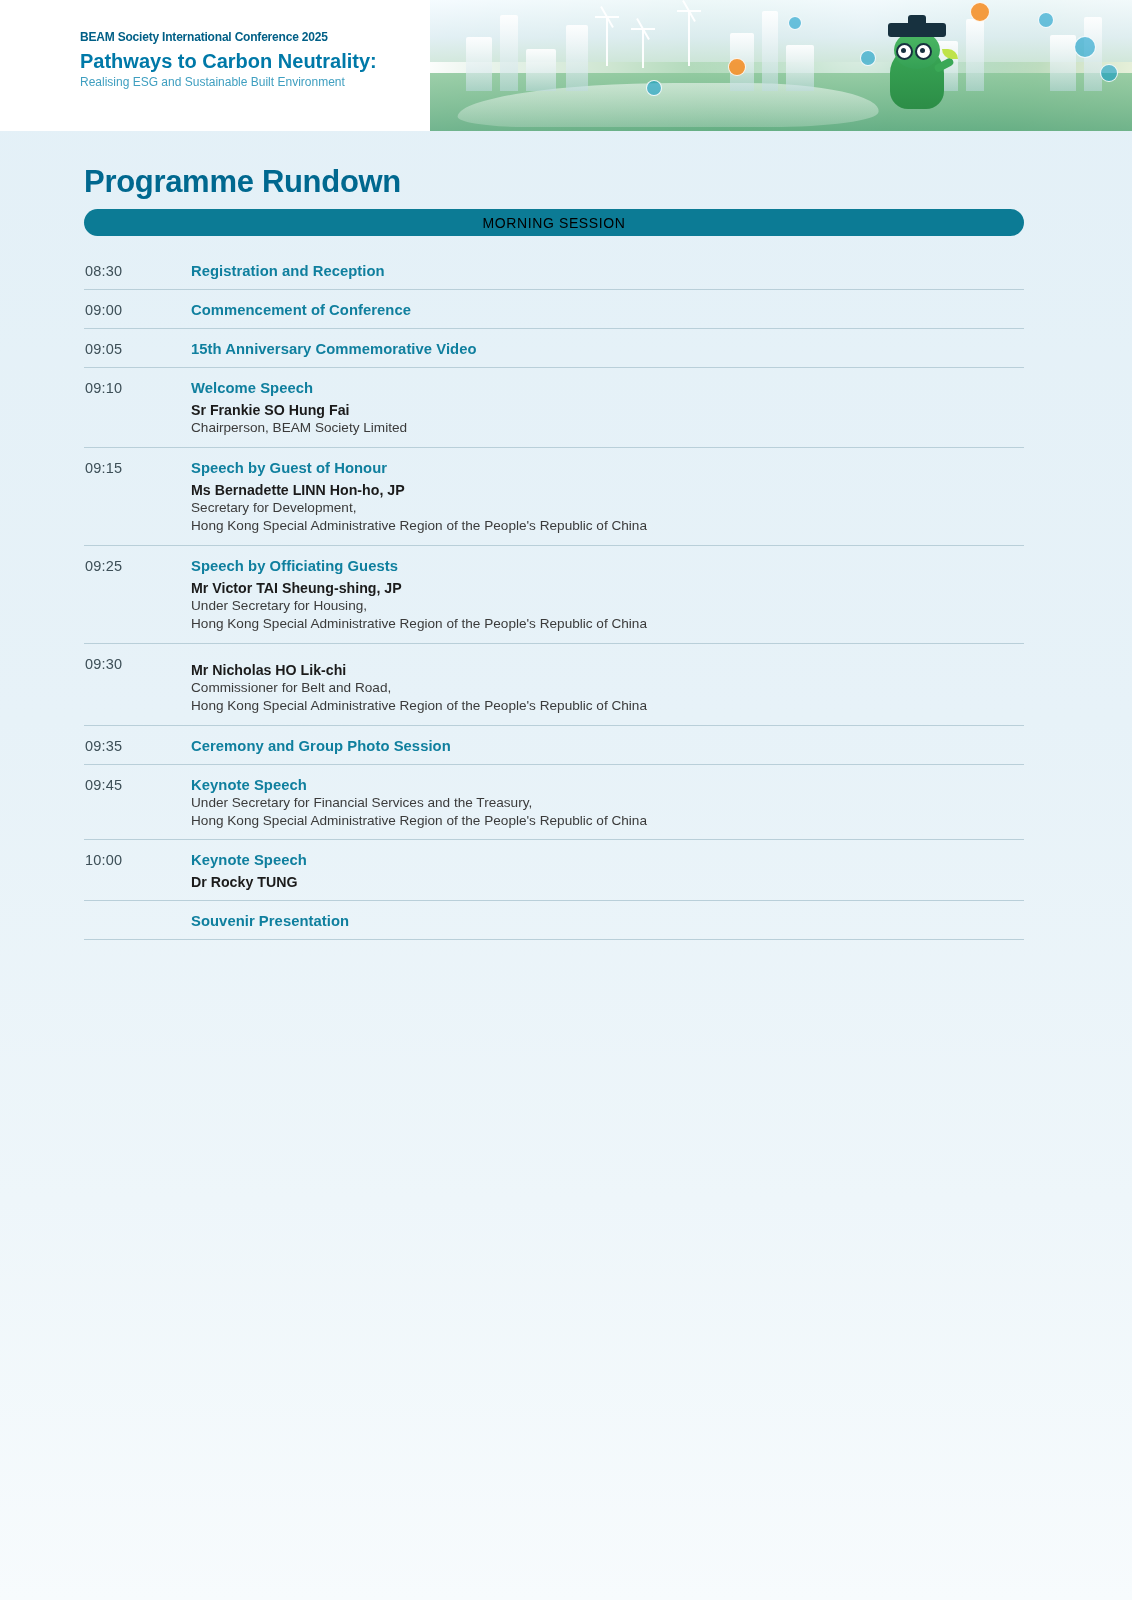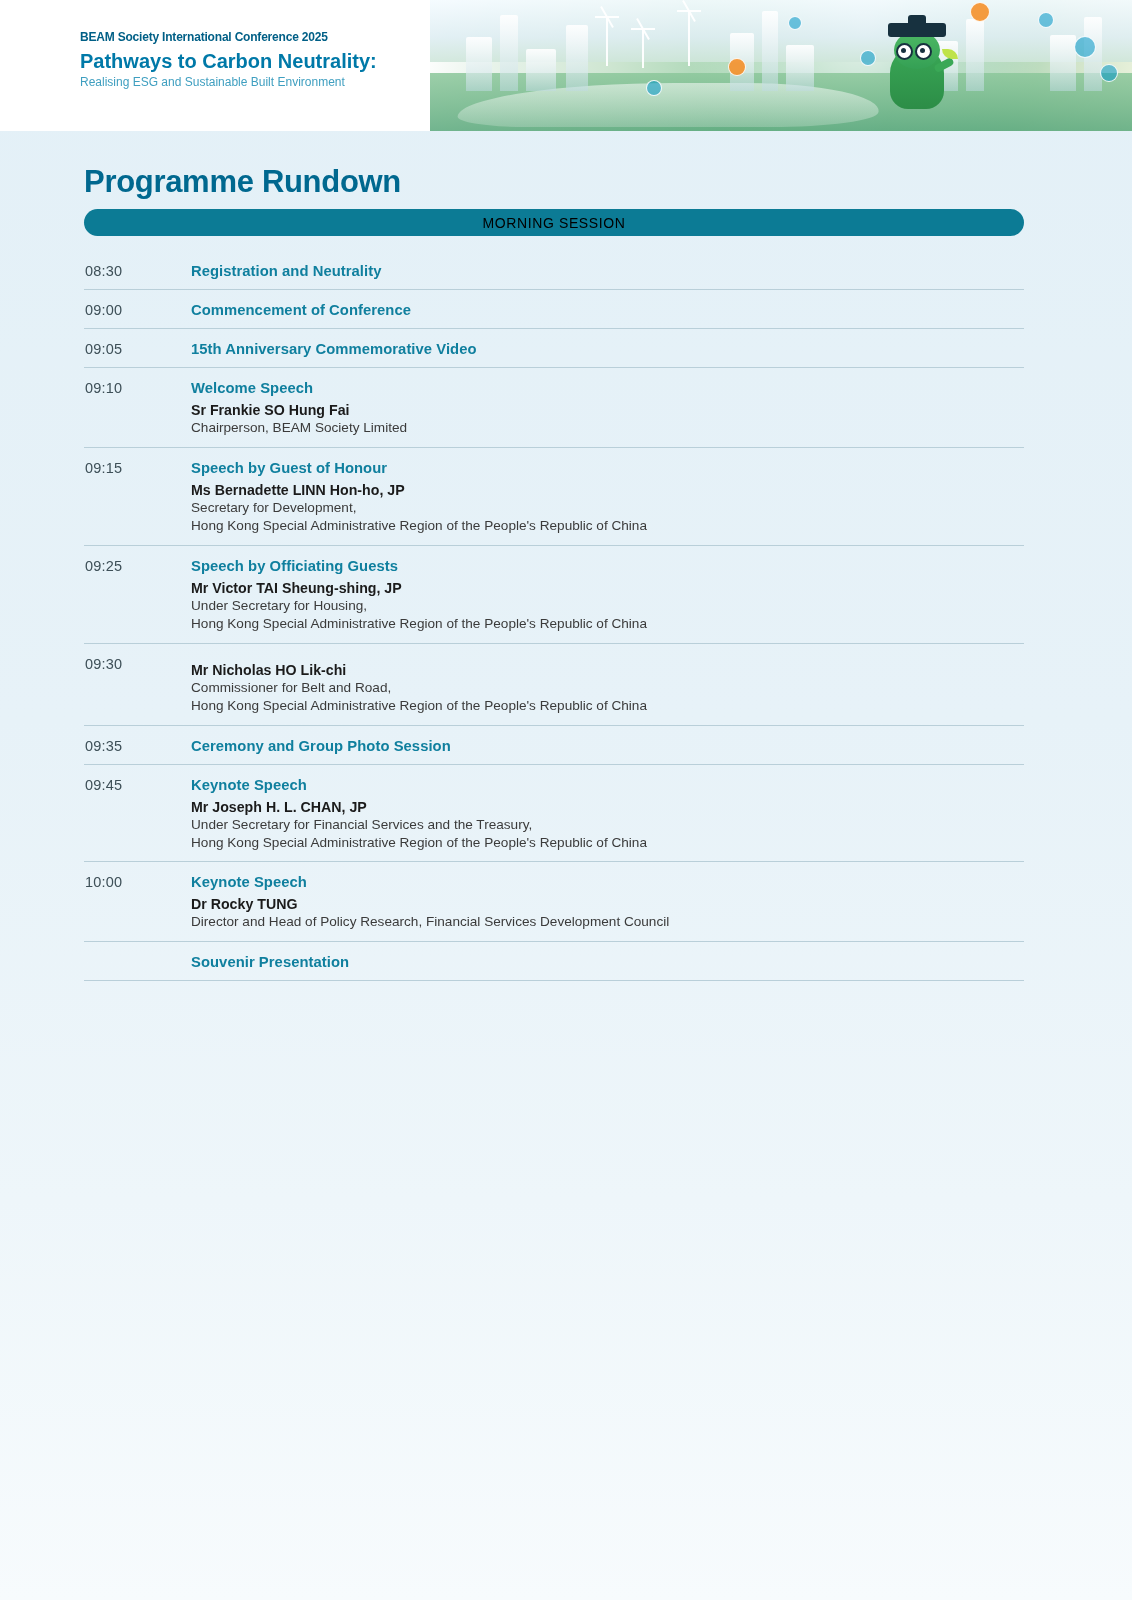--- a/index.html
+++ b/index.html
@@ -366,21 +366,21 @@
     <h1 class="page-title">Programme Rundown</h1>
 
     <div class="session-bar">
       <span>MORNING SESSION</span>
     </div>
 
     <div class="schedule" id="schedule">
         <div class="row">
           <div class="time">08:30</div>
           <div class="detail">
-            <p class="heading">Registration and Neutrality</p>
+            <p class="heading">Registration and Reception</p>
           </div>
         </div>
         <div class="row">
           <div class="time">09:00</div>
           <div class="detail">
             <p class="heading">Commencement of Conference</p>
           </div>
         </div>
         <div class="row">
           <div class="time">09:05</div>
@@ -422,30 +422,28 @@
         <div class="row">
           <div class="time">09:35</div>
           <div class="detail">
             <p class="heading">Ceremony and Group Photo Session</p>
           </div>
         </div>
         <div class="row">
           <div class="time">09:45</div>
           <div class="detail">
             <p class="heading">Keynote Speech</p>
-            <p class="person">Mr Joseph H. L. CHAN, JP</p>
             <p class="role">Under Secretary for Financial Services and the Treasury,<br>Hong Kong Special Administrative Region of the People's Republic of China</p>
           </div>
         </div>
         <div class="row">
           <div class="time">10:00</div>
           <div class="detail">
             <p class="heading">Keynote Speech</p>
             <p class="person">Dr Rocky TUNG</p>
-            <p class="role">Director and Head of Policy Research,  Financial Services Development Council</p>
           </div>
         </div>
         <div class="row">
           <div class="time"></div>
           <div class="detail">
             <p class="heading">Souvenir Presentation</p>
           </div>
         </div>
       </div>
   </div>

